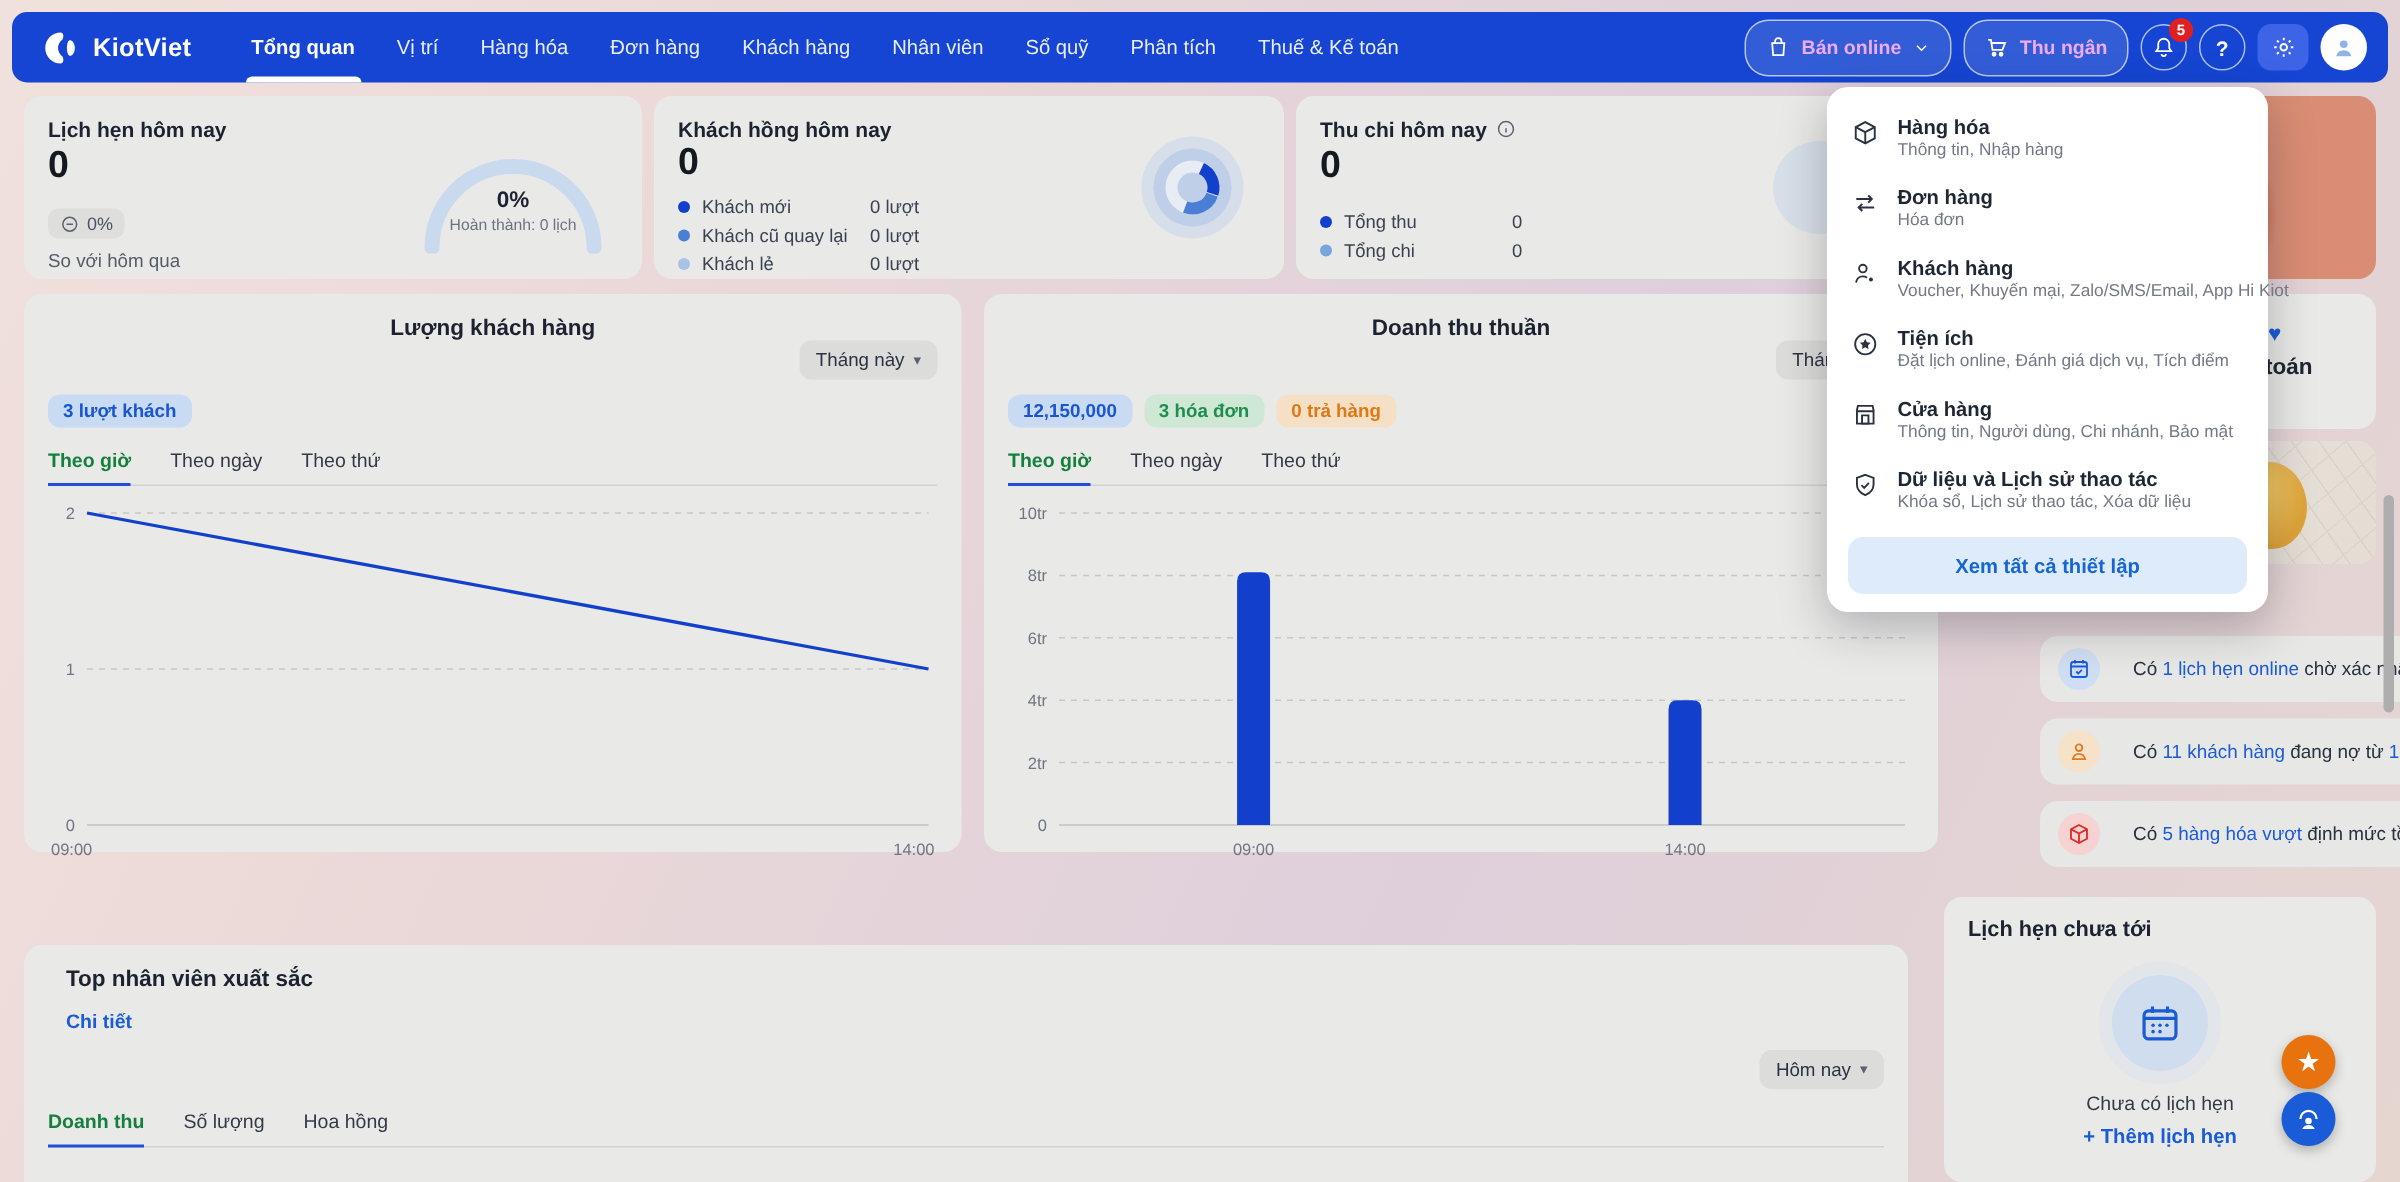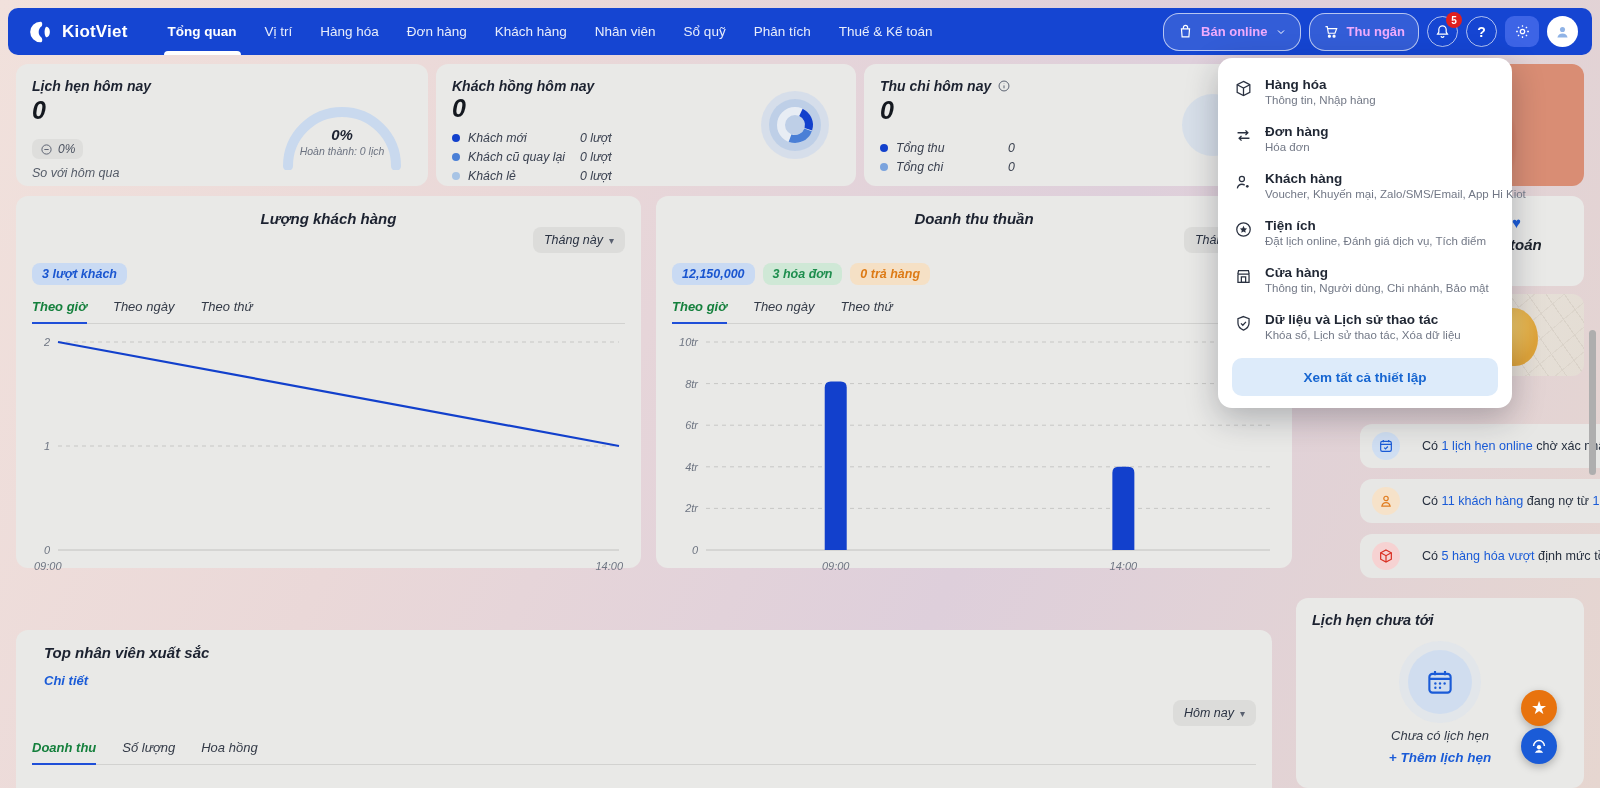--- a/index.html
+++ b/index.html
@@ -32,21 +32,21 @@
     display:flex; align-items:center; justify-content:center; color:#fff; cursor:pointer; position:relative; }
   .circ-btn.gear { border:none; background:#3d64e6; border-radius:9px; width:34px; }
   .circ-btn.avatar { background:#fff; border:none; color:#8fb3e6; }
   .nbadge { position:absolute; top:-5px; right:-5px; min-width:16px; height:16px; border-radius:8px;
     background:#e02020; color:#fff; font-size:10px; font-weight:bold; display:flex;
     align-items:center; justify-content:center; padding:0 4px; }
   .icn { display:inline-flex; align-items:center; justify-content:center; }
   .icn svg { width:17px; height:17px; }
 
   
-  .card { background:#e9e9e7; border-radius:12px;font-style:italic; }
+  .card { background:#e9e9e7; border-radius:12px; }
   .s-card { padding:14px 16px; }
   .s-title { font-size:14px; font-weight:bold; color:#1c2230; display:flex; align-items:center; gap:6px; }
   .s-value { font-size:25px; font-weight:bold; margin-top:2px; color:#14181f; }
   .chg { display:inline-flex; align-items:center; gap:5px; background:#dededc; border-radius:7px;
     padding:3px 8px; font-size:12px; color:#4b5260; margin-top:14px; }
   .cmp { font-size:12.5px; color:#555c68; margin-top:6px; }
   .legend { margin-top:8px; }
   .lg-row { display:flex; align-items:center; font-size:12.3px; color:#3a4150; margin-top:5px; }
   .lg-dot { width:8px; height:8px; border-radius:50%; margin-right:8px; flex:0 0 8px; }
   .lg-label { width:112px; }

